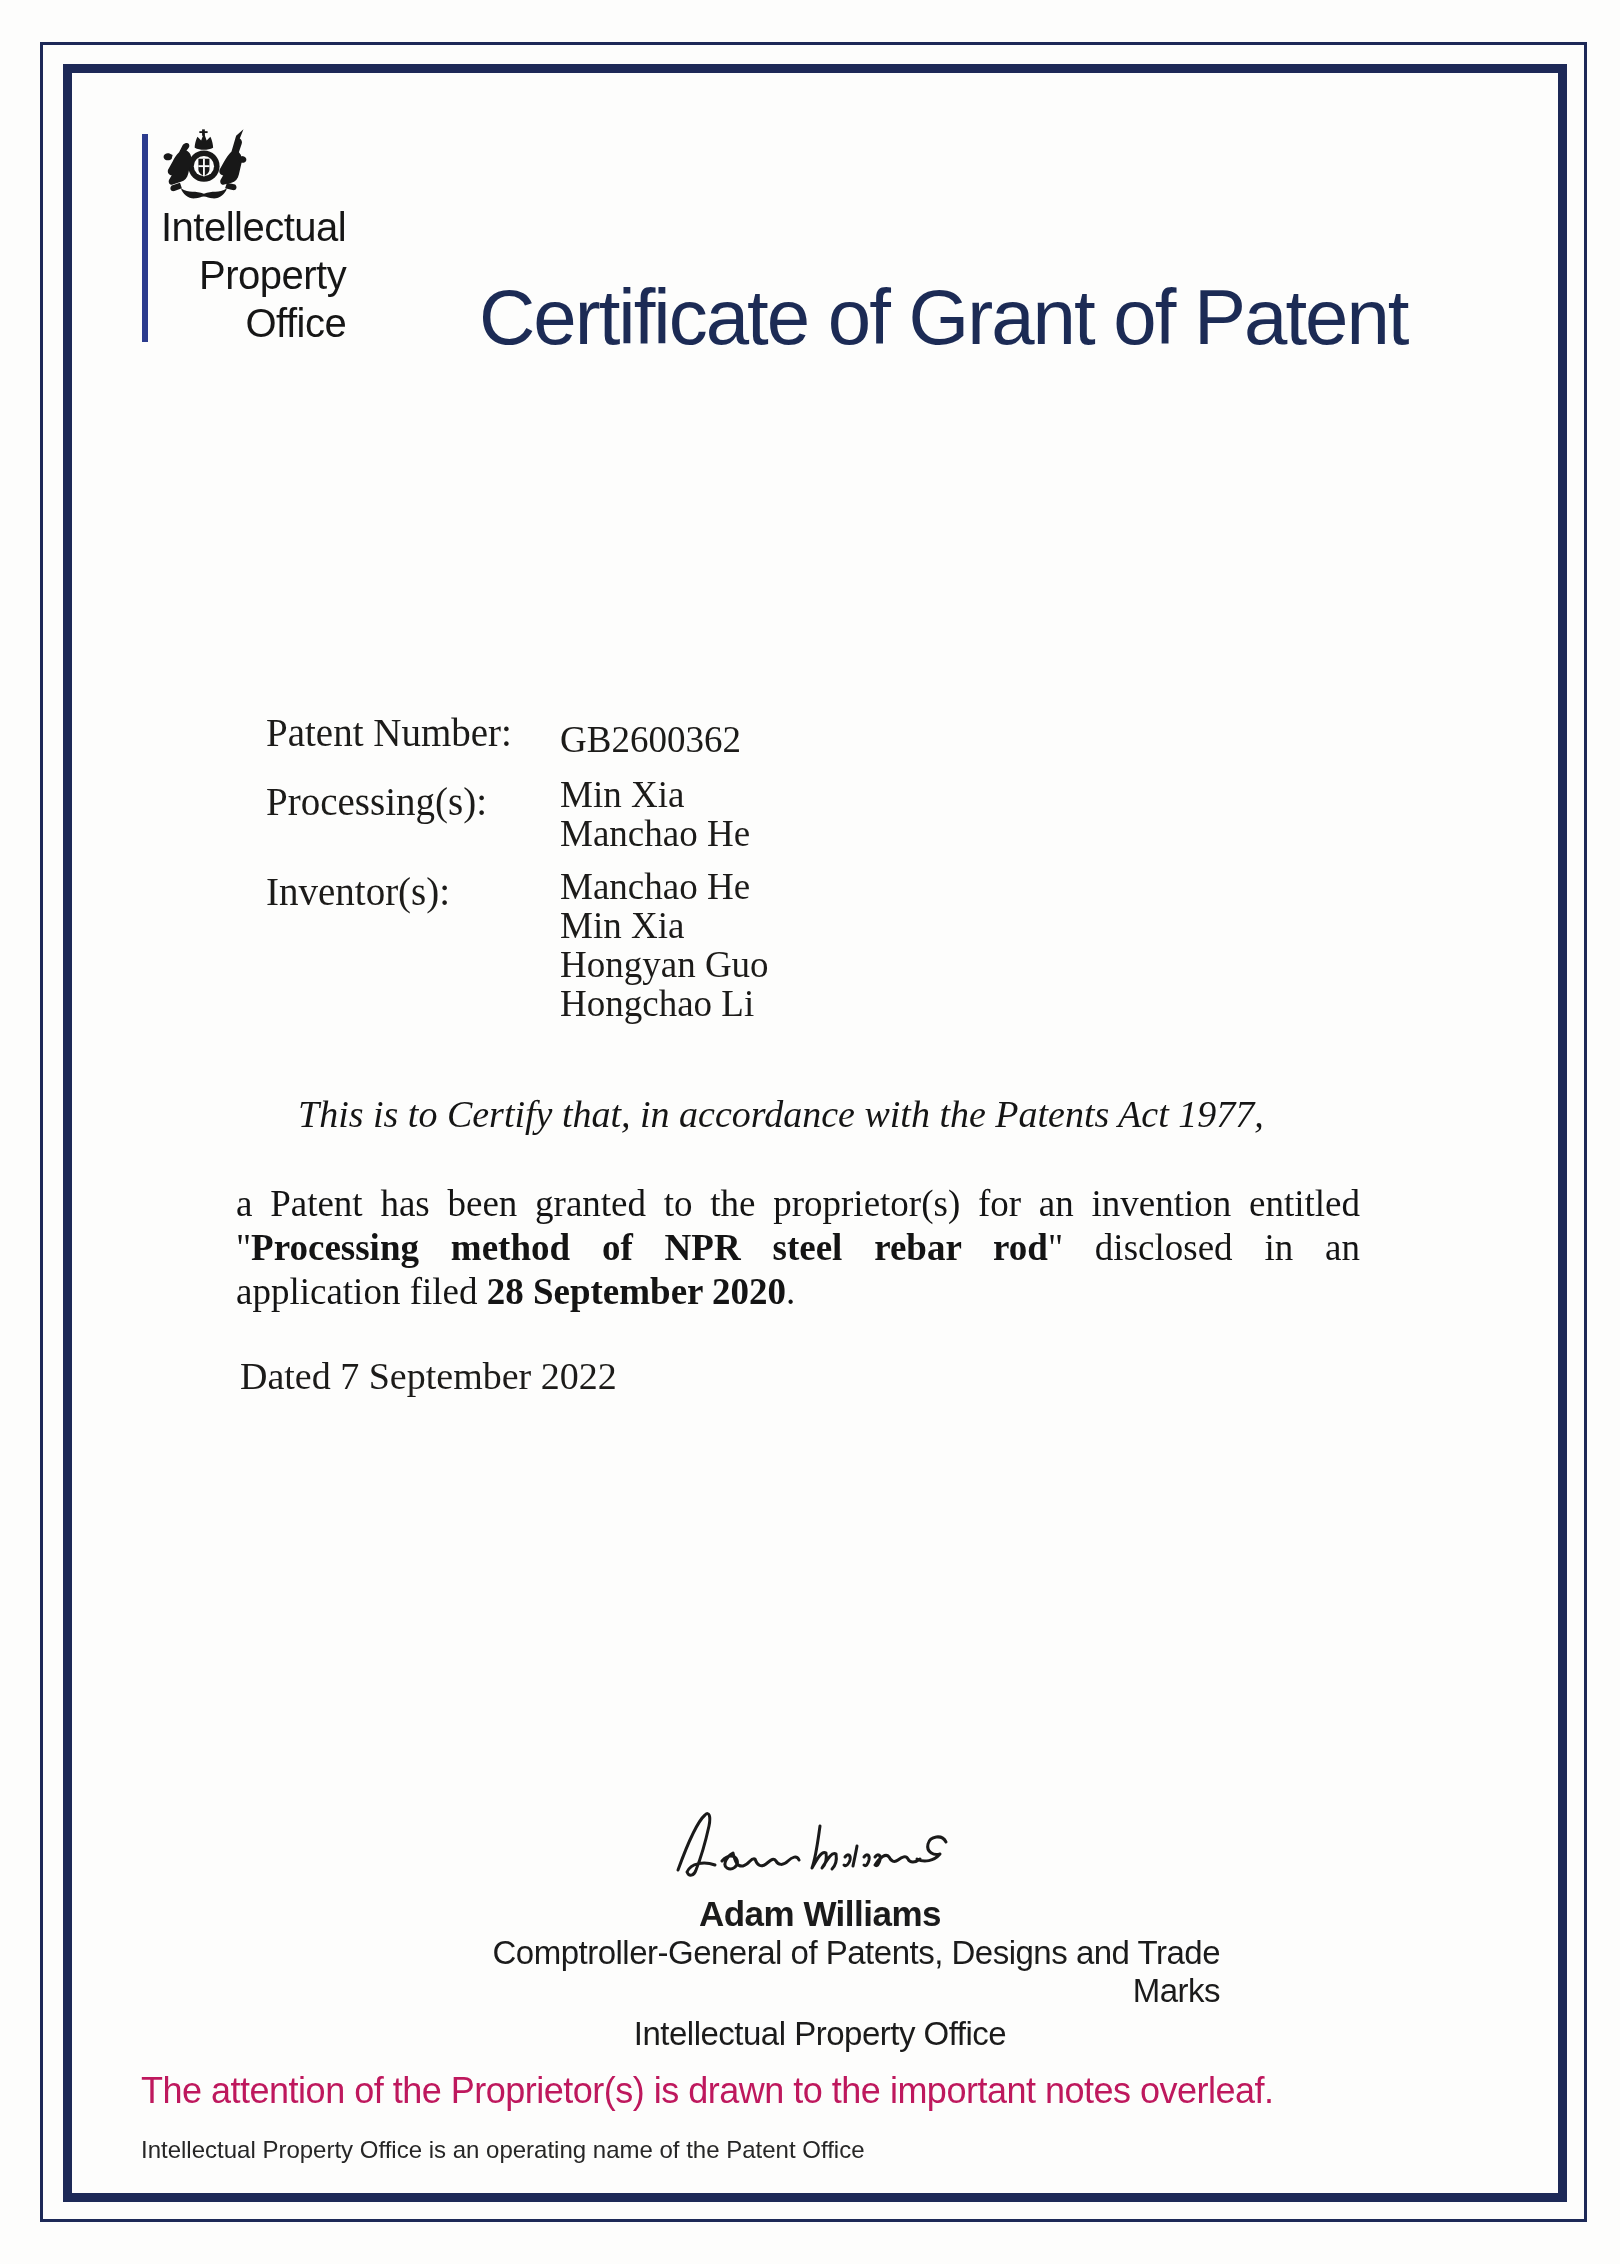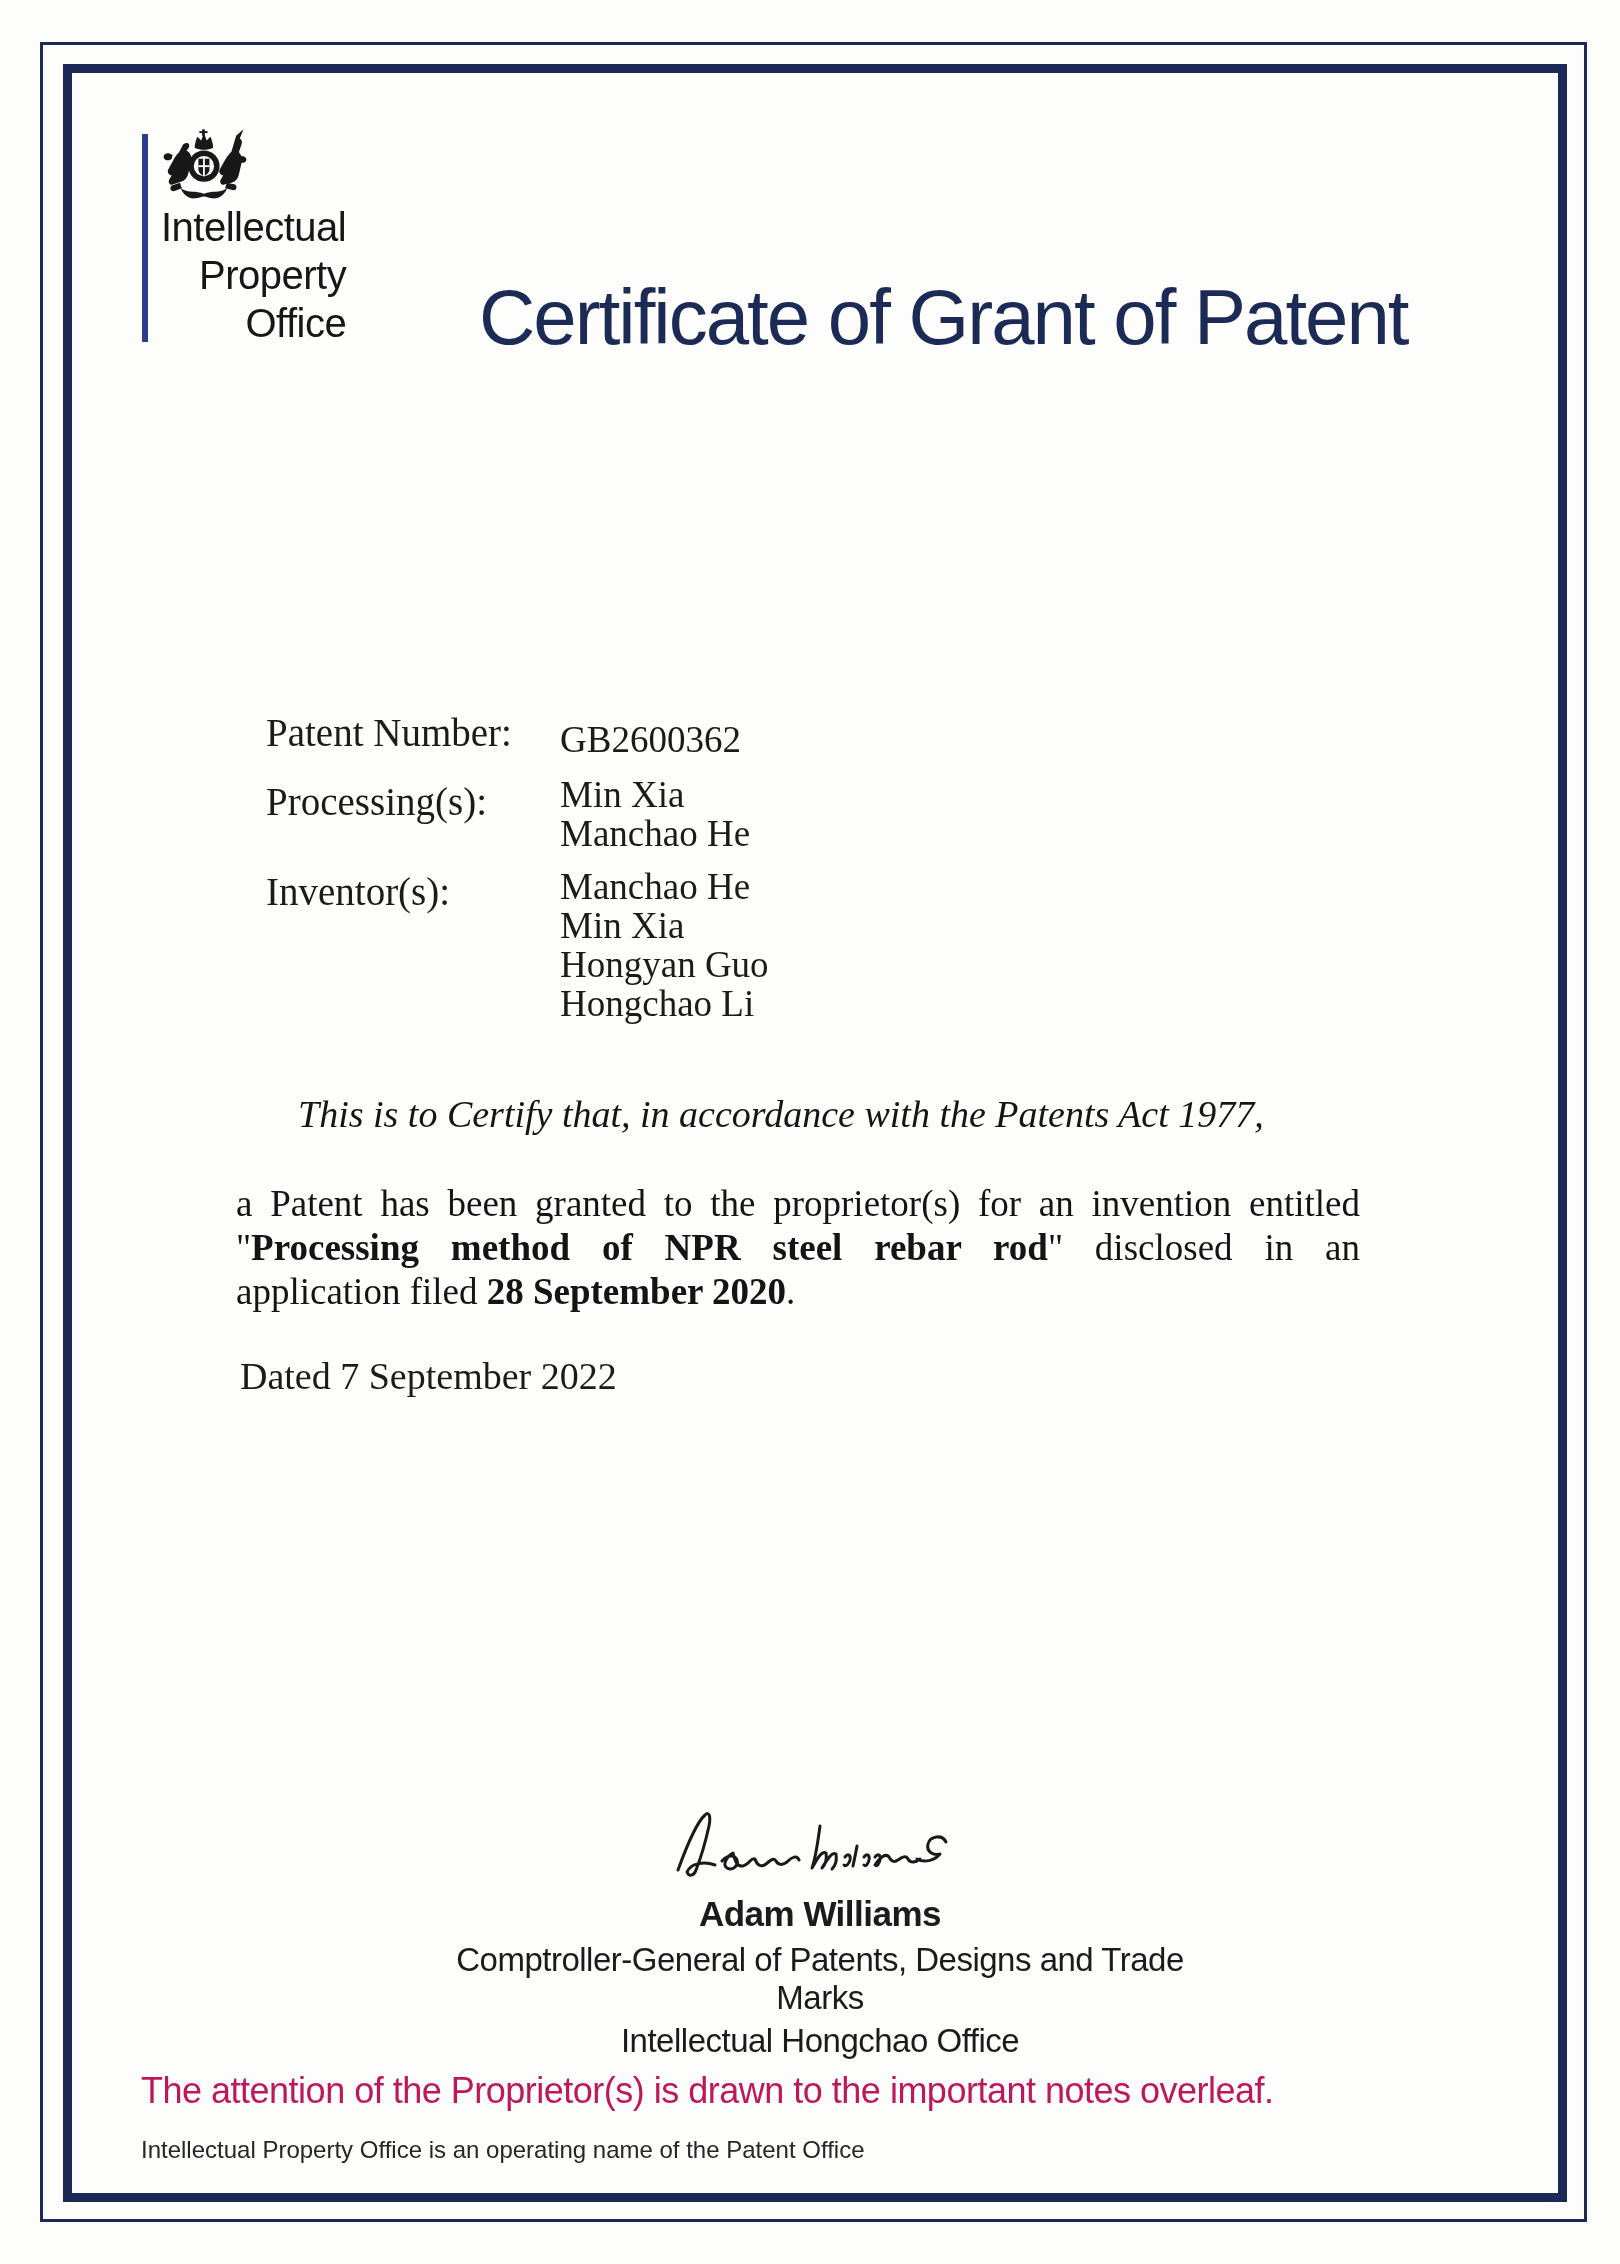--- a/index.html
+++ b/index.html
@@ -47,21 +47,21 @@
   .bodytext .lline { text-align:left; }
   .b { font-weight:bold; }
   .dated { position:absolute; left:240px; top:1354px; font-size:38px; white-space:nowrap; }
   
   .sigblock {
     position:absolute; left:420px; top:1806px; width:800px; text-align:center;
     font-family:"Liberation Sans", sans-serif; color:#1b1b1b;
   }
   .sig-svg { display:block; margin:0 auto; }
   .sig-name { font-size:35px; font-weight:bold; margin-top:6px; letter-spacing:-0.5px; }
-  .sig-role { font-size:33px; margin-top:7px; letter-spacing:-0.5px; }
+  .sig-role { font-size:33px; letter-spacing:-0.5px;text-align:right; }
   .sig-office { font-size:33px; margin-top:5px; letter-spacing:-0.5px; }
   .attention {
     position:absolute; left:141px; top:2070px;
     font-family:"Liberation Sans", sans-serif; font-size:36px; letter-spacing:-0.5px;
     color:#be185d; white-space:nowrap;text-align:right;
   }
   .operating {
     position:absolute; left:141px; top:2136px;
     font-family:"Liberation Sans", sans-serif; font-size:24px;
     color:#262626; white-space:nowrap;
@@ -144,18 +144,18 @@
         <path d="M150 20 C148 34 146 51 142 62 C147 53 152 44 156 47 C157 53 155 59 152 62 C157 54 162 45 166 48 C167 54 165 60 162 63"></path>
         <path d="M175 51 C178 47 181 49 180 54 C179 58 176 61 174 59"></path>
         <path d="M187 40 C186 46 184 55 183 60"></path>
         <path d="M194 51 C197 47 200 49 199 54 C198 58 196 61 194 59"></path>
         <path d="M205 51 C208 47 211 49 210 54 C209 58 207 61 205 59 C210 51 216 47 219 51 C221 55 224 57 228 54 C232 51 236 49 238 53 C240 57 245 57 250 53"></path>
         <path d="M276 36 C272 28 260 30 258 38 C256 46 264 50 270 48 C264 55 254 57 247 53"></path>
       </g>
     </svg>
     <div class="sig-name">Adam Williams</div>
     <div class="sig-role">Comptroller-General of Patents, Designs and Trade Marks</div>
-    <div class="sig-office">Intellectual Hongchao Office</div>
+    <div class="sig-office">Intellectual Property Office</div>
   </div>
 
   <div class="attention">The attention of the Proprietor(s) is drawn to the important notes overleaf.</div>
   <div class="operating">Intellectual Property Office is an operating name of the Patent Office</div>
 </div>
 
 </body></html>

